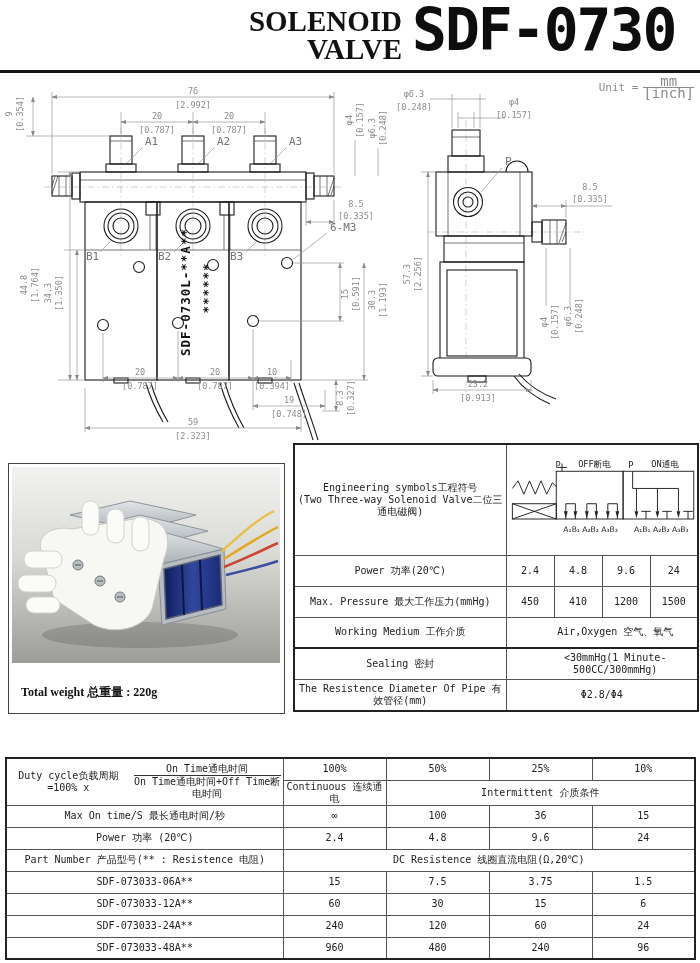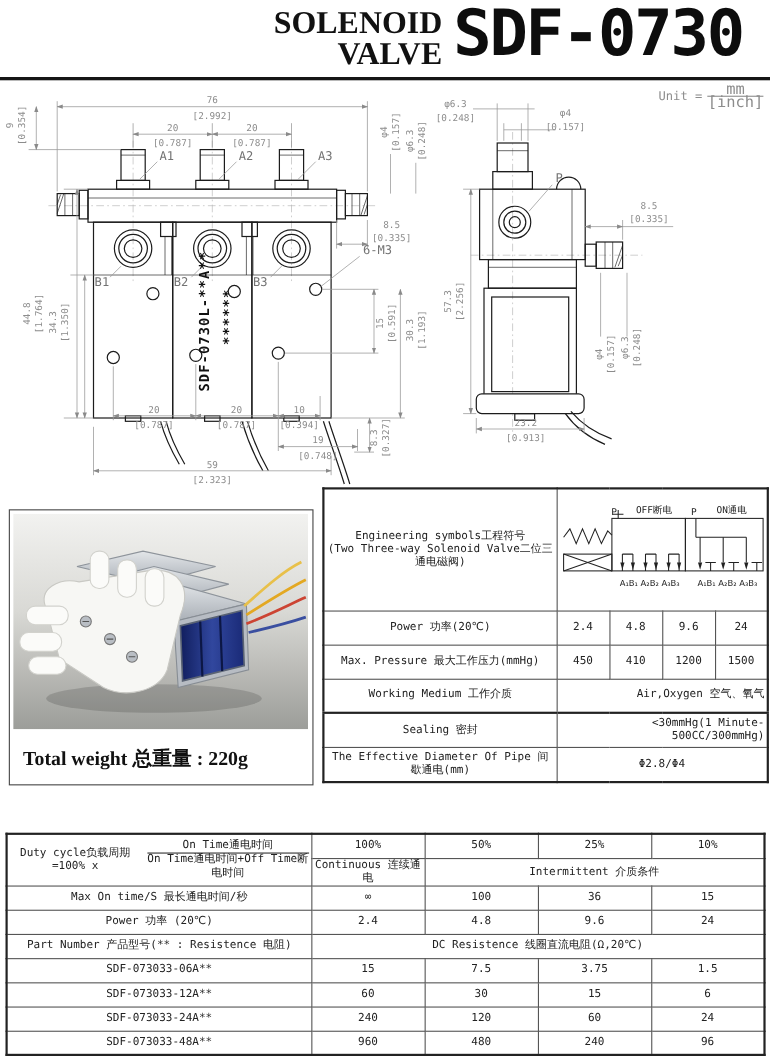--- a/index.html
+++ b/index.html
@@ -23,27 +23,27 @@
   svg .d{fill:none;stroke:#9a9a9a;stroke-width:.7;}
   svg .cl{fill:none;stroke:#b5b5b5;stroke-width:.6;stroke-dasharray:7 3 1.5 3;}
   svg text.dt{fill:#8c8c8c;font-family:"DejaVu Sans Mono",monospace;font-size:8.5px;text-anchor:middle;}
   svg text.lb{fill:#737373;font-family:"DejaVu Sans Mono",monospace;font-size:11px;}
   svg text.mk{fill:#111;font-family:"DejaVu Sans Mono",monospace;font-weight:700;font-size:12.5px;
               text-anchor:middle;letter-spacing:1px;}
   
   .photo-box{position:absolute;left:8px;top:463px;width:275px;height:249px;border:1px solid #444;background:#fff;}
   .photo-box svg{position:absolute;left:3px;top:3px;}
   .caption{position:absolute;left:12px;bottom:12px;font-family:"Liberation Serif",serif;
-           font-weight:700;font-size:18px;color:#111;margin-top:31px;}
+           font-weight:700;font-size:12px;color:#111;margin-top:31px;}
   
   table{border-collapse:collapse;table-layout:fixed;}
   .spec{position:absolute;left:293px;top:443px;width:404px;height:269px;
         font-size:10px;line-height:12px;border:2px solid #222;}
   .spec td{border:1px solid #555;text-align:center;vertical-align:middle;padding:0 2px;color:#222;}
-  .spec td.lft{text-align:right;padding-left:29px;}
+  .spec td.lft{text-align:center;padding-left:29px;}
   .spec tr.thick td{border-top:2px solid #222;}
   .duty{position:absolute;left:5px;top:757px;width:690px;height:200px;
         font-size:10px;line-height:12px;border:2px solid #222;}
   .duty td{border:1px solid #555;text-align:center;vertical-align:middle;padding:0 2px;color:#222;}
   .duty-label{display:flex;align-items:center;justify-content:center;gap:6px;}
   .frac2{display:inline-block;text-align:center;}
   .frac2 .ft{display:block;border-bottom:1px solid #333;padding:0 4px;}
   svg text.sy{fill:#222;font-family:"DejaVu Sans Mono",monospace;font-size:9px;text-anchor:middle;}
   svg text.syb{fill:#222;font-family:"DejaVu Sans",sans-serif;font-size:8px;text-anchor:middle;}
   svg .sb{fill:none;stroke:#222;stroke-width:1;}
@@ -506,21 +506,21 @@
     </tr>
     <tr style="height:25px">
       <td>Working Medium 工作介质</td>
       <td colspan="4" class="lft">Air,Oxygen 空气、氧气</td>
     </tr>
     <tr style="height:25px" class="thick">
       <td>Sealing 密封</td>
       <td colspan="4" class="lft">&lt;30mmHg(1 Minute-500CC/300mmHg)</td>
     </tr>
     <tr style="height:25px">
-      <td>The Effective Diameter Of Pipe 间歇通电(mm)</td>
+      <td>The Resistence Diameter Of Pipe 有效管径(mm)</td>
       <td colspan="4">Φ2.8/Φ4</td>
     </tr>
   </tbody>
     </table>
 
   <table class="duty">
     <colgroup>
         <col style="width:277px">
         <col style="width:103px">
         <col style="width:103px">

